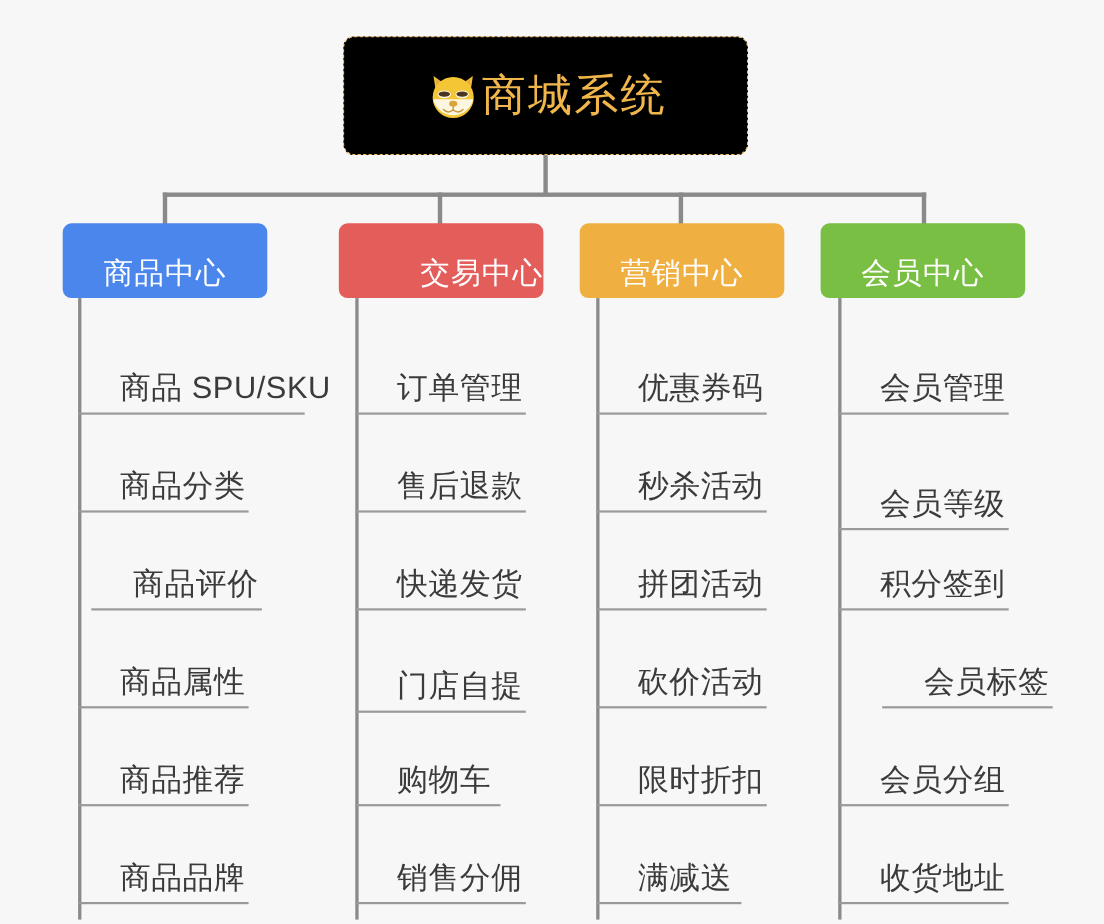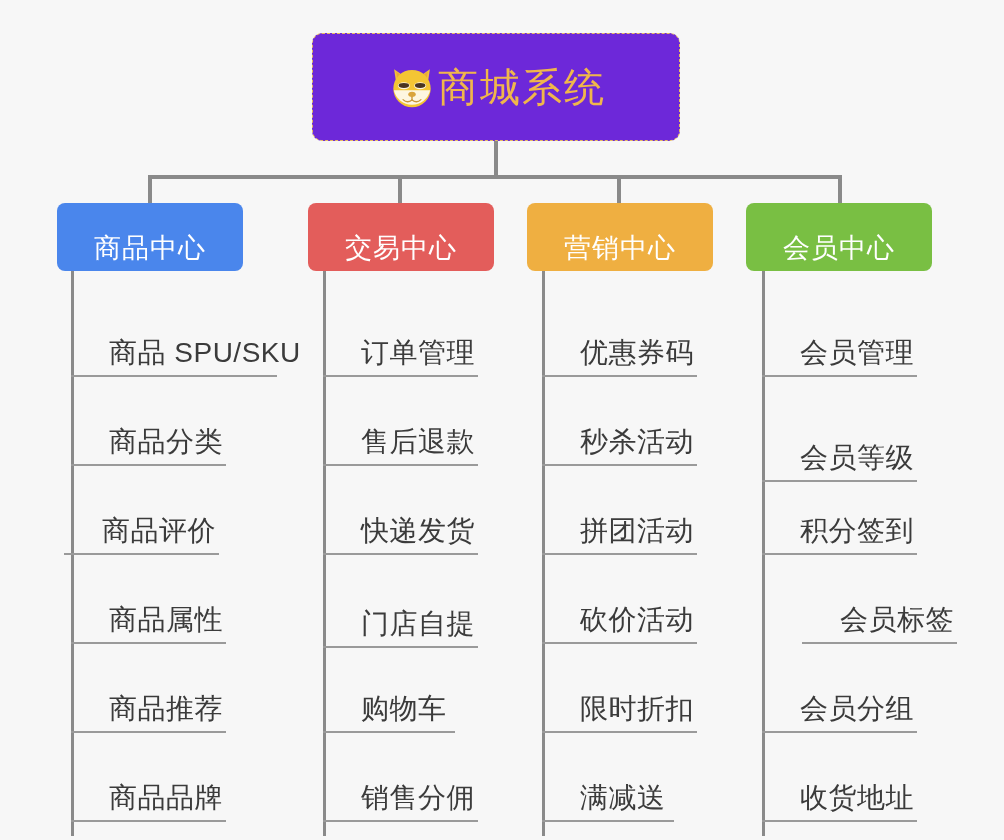--- a/index.html
+++ b/index.html
@@ -23,21 +23,21 @@
   }
 
   
   .root-node {
     position: absolute;
     left: 312px;
     top: 33px;
     width: 368px;
     height: 108px;
     box-sizing: border-box;
-    background: #6d28d9;
+    background: #000000;
     border: 1px dashed #e8b960;
     border-radius: 10px;
     display: flex;
     align-items: center;
     justify-content: center;
   }
   .root-icon {
     width: 52px;
     height: 52px;
     flex: 0 0 52px;
@@ -157,40 +157,40 @@
     <div class="spine" style="left:71px; top:68px; height:565px;"></div>
 
     <div class="leaf" style="left:71px; top:85px; width:206px;">
       <span class="leaf-text">商品 SPU/SKU</span>
       <span class="leaf-underline" style="width:206px;"></span>
     </div>
     <div class="leaf" style="left:71px; top:174px; width:155px;">
       <span class="leaf-text">商品分类</span>
       <span class="leaf-underline" style="width:155px;"></span>
     </div>
-    <div class="leaf" style="left:64px; top:263px; width:155px;">
+    <div class="leaf" style="left:83px; top:263px; width:155px;">
       <span class="leaf-text">商品评价</span>
       <span class="leaf-underline" style="width:155px;"></span>
     </div>
     <div class="leaf" style="left:71px; top:352px; width:155px;">
       <span class="leaf-text">商品属性</span>
       <span class="leaf-underline" style="width:155px;"></span>
     </div>
     <div class="leaf" style="left:71px; top:441px; width:155px;">
       <span class="leaf-text">商品推荐</span>
       <span class="leaf-underline" style="width:155px;"></span>
     </div>
     <div class="leaf" style="left:71px; top:530px; width:155px;">
       <span class="leaf-text">商品品牌</span>
       <span class="leaf-underline" style="width:155px;"></span>
     </div>
   </div>
 
   <div class="column" style="left:0px;">
-    <div class="cat-box" style="left:308px; width:186px; background:#e35d5b;">
+    <div class="cat-box" style="left:308px; width:186px; background:#e35d5b;justify-content:flex-end;">
       <span class="cat-label">交易中心</span>
     </div>
     <div class="spine" style="left:323px; top:68px; height:565px;"></div>
 
     <div class="leaf" style="left:323px; top:85px; width:155px;">
       <span class="leaf-text">订单管理</span>
       <span class="leaf-underline" style="width:155px;"></span>
     </div>
     <div class="leaf" style="left:323px; top:174px; width:155px;">
       <span class="leaf-text">售后退款</span>

